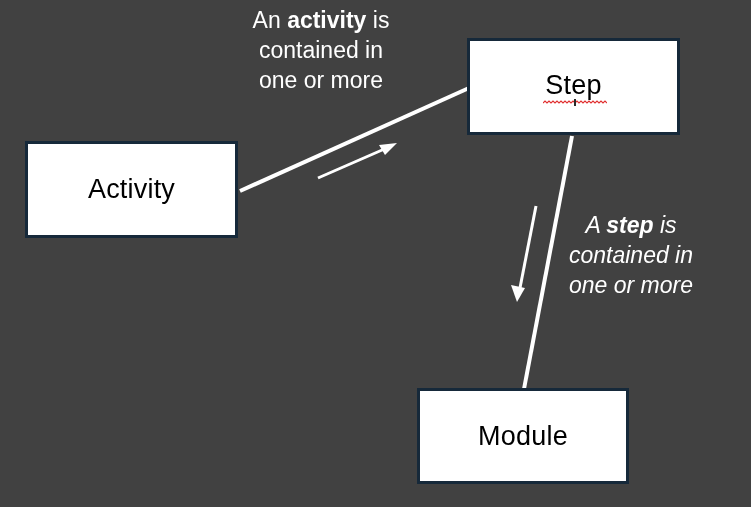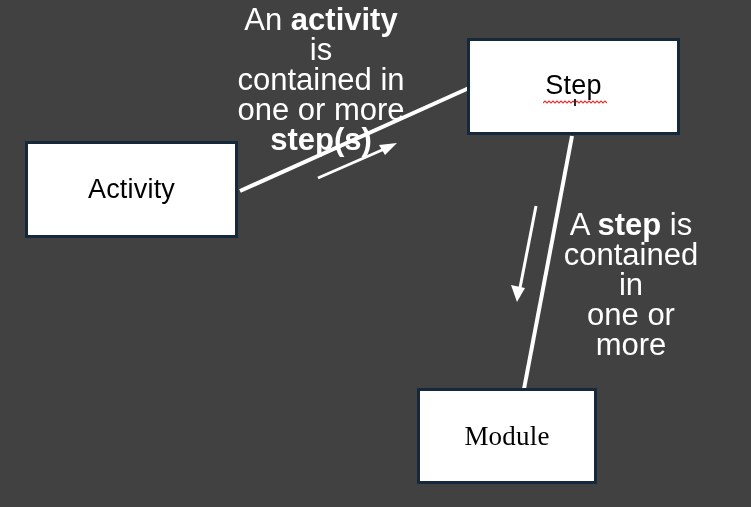--- a/index.html
+++ b/index.html
@@ -75,44 +75,44 @@
   }
   #node-step {
     left: 467px;
     top: 38px;
     width: 213px;
     height: 97px;
   }
   #node-module {
     left: 417px;
     top: 388px;
-    width: 180px;
+    width: 212px;
     height: 96px;
-    font-family: Liberation Serif, serif;
   }
   .annotation {
     position: absolute;
     color: #ffffff;
-    font-size: 31px;
+    font-size: 23px;
     line-height: 30px;
     text-align: center;
     font-weight: 400;
   }
   .annotation b {
     font-weight: 700;
   }
   #annotation-activity-step {
     left: 233px;
     top: 5px;
     width: 176px;
   }
   #annotation-step-module {
     left: 548px;
     top: 210px;
     width: 166px;
+    font-style: italic;
   }
 </style>
 </head>
 <body>
 
 <div id="canvas">
 
   <svg class="edge-layer" viewBox="0 0 751 507" width="751" height="507" xmlns="http://www.w3.org/2000/svg">
 
     <line x1="240" y1="191" x2="469" y2="88" stroke="#ffffff" stroke-width="4" stroke-linecap="butt"></line>
@@ -141,21 +141,20 @@
   </div>
 
   <div class="node" id="node-module">
     <span class="node-label">Module</span>
   </div>
 
   <div class="annotation" id="annotation-activity-step">
       <div><span>An </span><b>activity</b><span> is</span></div>
       <div><span>contained in</span></div>
       <div><span>one or more</span></div>
-      <div><b>step(s)</b></div>
     </div>
 
   <div class="annotation" id="annotation-step-module">
       <div><span>A </span><b>step</b><span> is</span></div>
       <div><span>contained in</span></div>
       <div><span>one or more</span></div>
     </div>
 
 </div>
 

